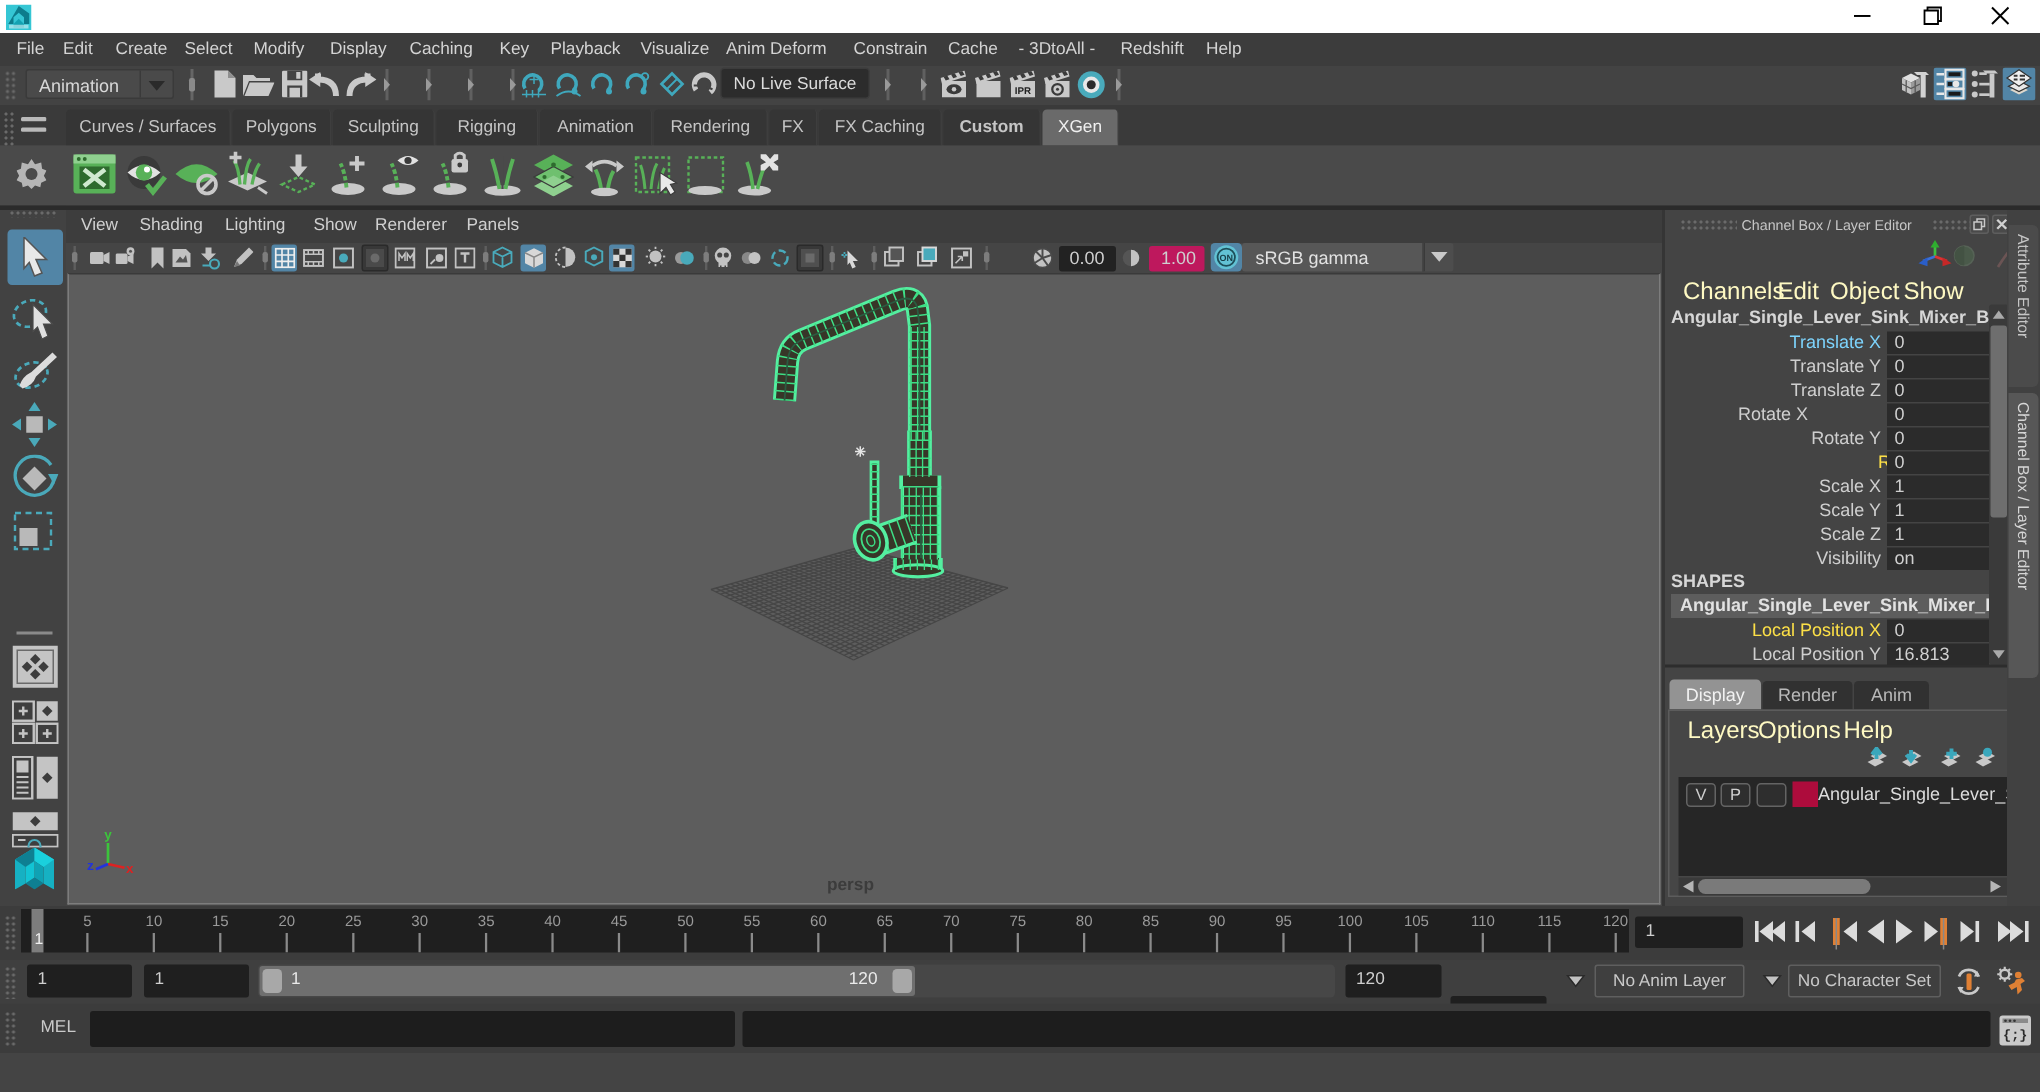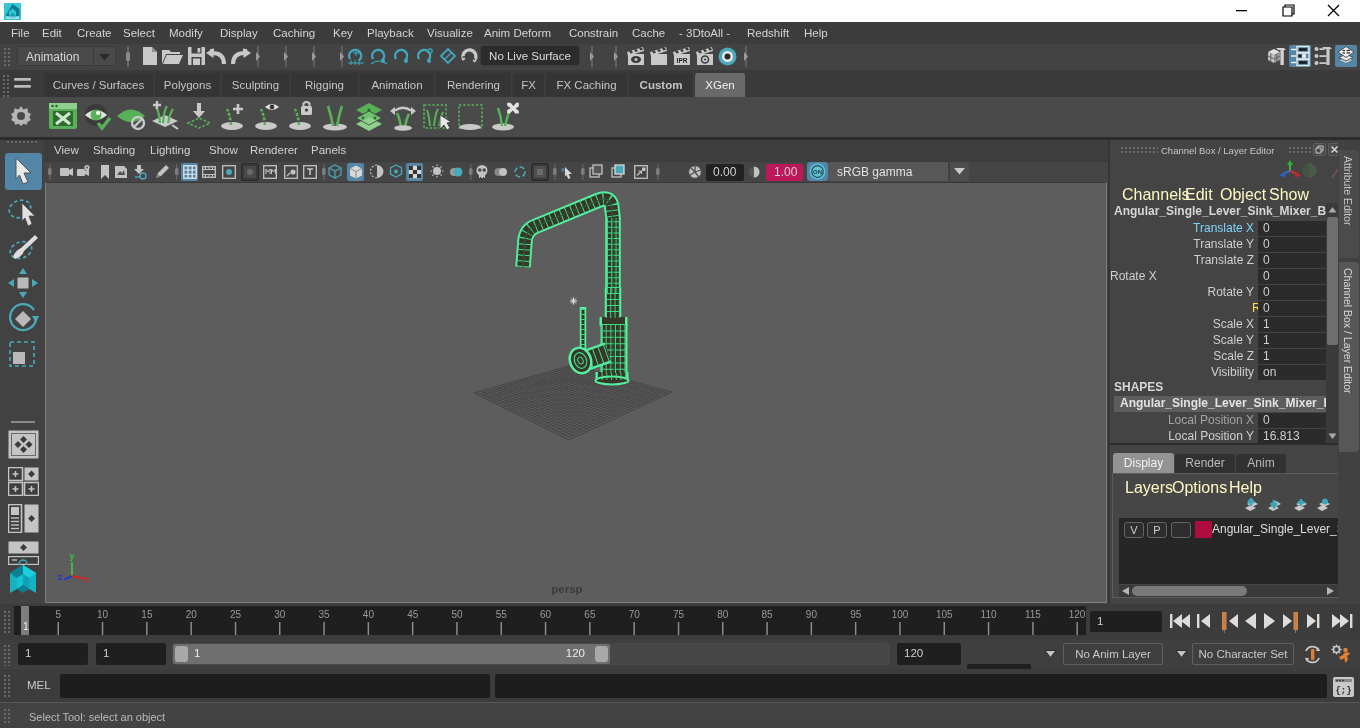--- a/index.html
+++ b/index.html
@@ -805,37 +805,37 @@
     <span class="abs txt" style="left:110px;top:46px;">Object</span>
     <span class="abs txt" style="left:159px;top:46px;">Show</span>
     <div class="abs" style="left:4px;top:64px;width:212px;height:15px;overflow:hidden;color:#d6d6d6;font-size:12px;font-weight:bold;">Angular_Single_Lever_Sink_Mixer_Bra...</div>
 
     <div class="abs" style="left:0;top:81px;width:144px;height:15px;color:#7dd3fc;font-size:12px;text-align:right;">Translate X</div>
       <div class="abs" style="left:148px;top:81px;width:68px;height:15px;background:#2b2b2b;color:#cfcfcf;font-size:12px;padding-left:5px;">0</div>
       <div class="abs" style="left:0;top:97px;width:144px;height:15px;color:#cfcfcf;font-size:12px;text-align:right;">Translate Y</div>
       <div class="abs" style="left:148px;top:97px;width:68px;height:15px;background:#2b2b2b;color:#cfcfcf;font-size:12px;padding-left:5px;">0</div>
       <div class="abs" style="left:0;top:113px;width:144px;height:15px;color:#cfcfcf;font-size:12px;text-align:right;">Translate Z</div>
       <div class="abs" style="left:148px;top:113px;width:68px;height:15px;background:#2b2b2b;color:#cfcfcf;font-size:12px;padding-left:5px;">0</div>
-      <div class="abs" style="left:0;top:129px;width:144px;height:15px;color:#cfcfcf;font-size:12px;text-align:left;">Rotate X</div>
+      <div class="abs" style="left:0;top:129px;width:144px;height:15px;color:#cfcfcf;font-size:12px;text-align:center;">Rotate X</div>
       <div class="abs" style="left:148px;top:129px;width:68px;height:15px;background:#2b2b2b;color:#cfcfcf;font-size:12px;padding-left:5px;">0</div>
       <div class="abs" style="left:0;top:145px;width:144px;height:15px;color:#cfcfcf;font-size:12px;text-align:right;">Rotate Y</div>
       <div class="abs" style="left:148px;top:145px;width:68px;height:15px;background:#2b2b2b;color:#cfcfcf;font-size:12px;padding-left:5px;">0</div>
       <div class="abs" style="left:0;top:161px;width:144px;height:15px;color:#fde047;font-size:12px;text-align:right;margin-left:44px;">Rotate Z</div>
       <div class="abs" style="left:148px;top:161px;width:68px;height:15px;background:#2b2b2b;color:#cfcfcf;font-size:12px;padding-left:5px;">0</div>
       <div class="abs" style="left:0;top:177px;width:144px;height:15px;color:#cfcfcf;font-size:12px;text-align:right;">Scale X</div>
       <div class="abs" style="left:148px;top:177px;width:68px;height:15px;background:#2b2b2b;color:#cfcfcf;font-size:12px;padding-left:5px;">1</div>
       <div class="abs" style="left:0;top:193px;width:144px;height:15px;color:#cfcfcf;font-size:12px;text-align:right;">Scale Y</div>
       <div class="abs" style="left:148px;top:193px;width:68px;height:15px;background:#2b2b2b;color:#cfcfcf;font-size:12px;padding-left:5px;">1</div>
       <div class="abs" style="left:0;top:209px;width:144px;height:15px;color:#cfcfcf;font-size:12px;text-align:right;">Scale Z</div>
       <div class="abs" style="left:148px;top:209px;width:68px;height:15px;background:#2b2b2b;color:#cfcfcf;font-size:12px;padding-left:5px;">1</div>
       <div class="abs" style="left:0;top:225px;width:144px;height:15px;color:#cfcfcf;font-size:12px;text-align:right;">Visibility</div>
       <div class="abs" style="left:148px;top:225px;width:68px;height:15px;background:#2b2b2b;color:#cfcfcf;font-size:12px;padding-left:5px;">on</div>
       <div class="abs" style="left:4px;top:240px;width:210px;height:15px;color:#d6d6d6;font-size:12px;font-weight:bold;">SHAPES</div>
       <div class="abs" style="left:4px;top:256px;width:212px;height:16px;background:#5d5d5d;overflow:hidden;color:#e2e2e2;font-size:12px;font-weight:bold;padding-left:6px;white-space:nowrap;">Angular_Single_Lever_Sink_Mixer_B...</div>
-      <div class="abs" style="left:0;top:273px;width:144px;height:15px;color:#a3a3a3;font-size:12px;text-align:right;">Local Position X</div>
+      <div class="abs" style="left:0;top:273px;width:144px;height:15px;color:#fde047;font-size:12px;text-align:right;">Local Position X</div>
       <div class="abs" style="left:148px;top:273px;width:68px;height:15px;background:#2b2b2b;color:#cfcfcf;font-size:12px;padding-left:5px;">0</div>
       <div class="abs" style="left:0;top:289px;width:144px;height:15px;color:#cfcfcf;font-size:12px;text-align:right;">Local Position Y</div>
       <div class="abs" style="left:148px;top:289px;width:68px;height:15px;background:#2b2b2b;color:#cfcfcf;font-size:12px;padding-left:5px;">16.813</div>
 
     <div class="abs" style="left:216px;top:63px;width:13px;height:240px;background:#3a3a3a;border-radius:2px;">
       <svg class="abs" style="left:2px;top:3px" width="9" height="8">
           <path d="M4.5 1 L8.5 6.5 L0.5 6.5 Z" fill="#aaaaaa"></path>
         </svg>
       <div class="abs" style="left:1px;top:14px;width:11px;height:128px;background:#6e6e6e;border-radius:2px;"></div>
       <svg class="abs" style="left:2px;top:229px" width="9" height="8">
@@ -1042,17 +1042,13 @@
       <div class="dfield" style="left:495px;top:5px;width:832px;height:24px;background:#1d1d1d;"></div>
       <div class="abs" style="left:1333px;top:8px;width:21px;height:20px;background:#c9c9c9;border-radius:2px;">
 <svg width="21" height="20">
           <rect x="2" y="2" width="17" height="3" fill="#8a8a8a"></rect>
           <circle cx="4" cy="3.5" r="0.9" fill="#333"></circle>
           <circle cx="7" cy="3.5" r="0.9" fill="#333"></circle>
           <circle cx="10" cy="3.5" r="0.9" fill="#333"></circle>
           <text x="10.5" y="15.5" font-size="9" font-weight="bold" fill="#2a2a2a" text-anchor="middle" font-family="Liberation Mono, monospace">{;}</text>
         </svg></div>
     </div>
-  <div class="abs" id="helprow">
-      <div class="grip" style="left:3px;top:5px;height:16px"></div>
-      <span class="abs" style="left:29px;top:8px;color:#b9b9b9;font-size:11px;">Select Tool: select an object</span>
-    </div>
 </div>
 
 </body></html>

